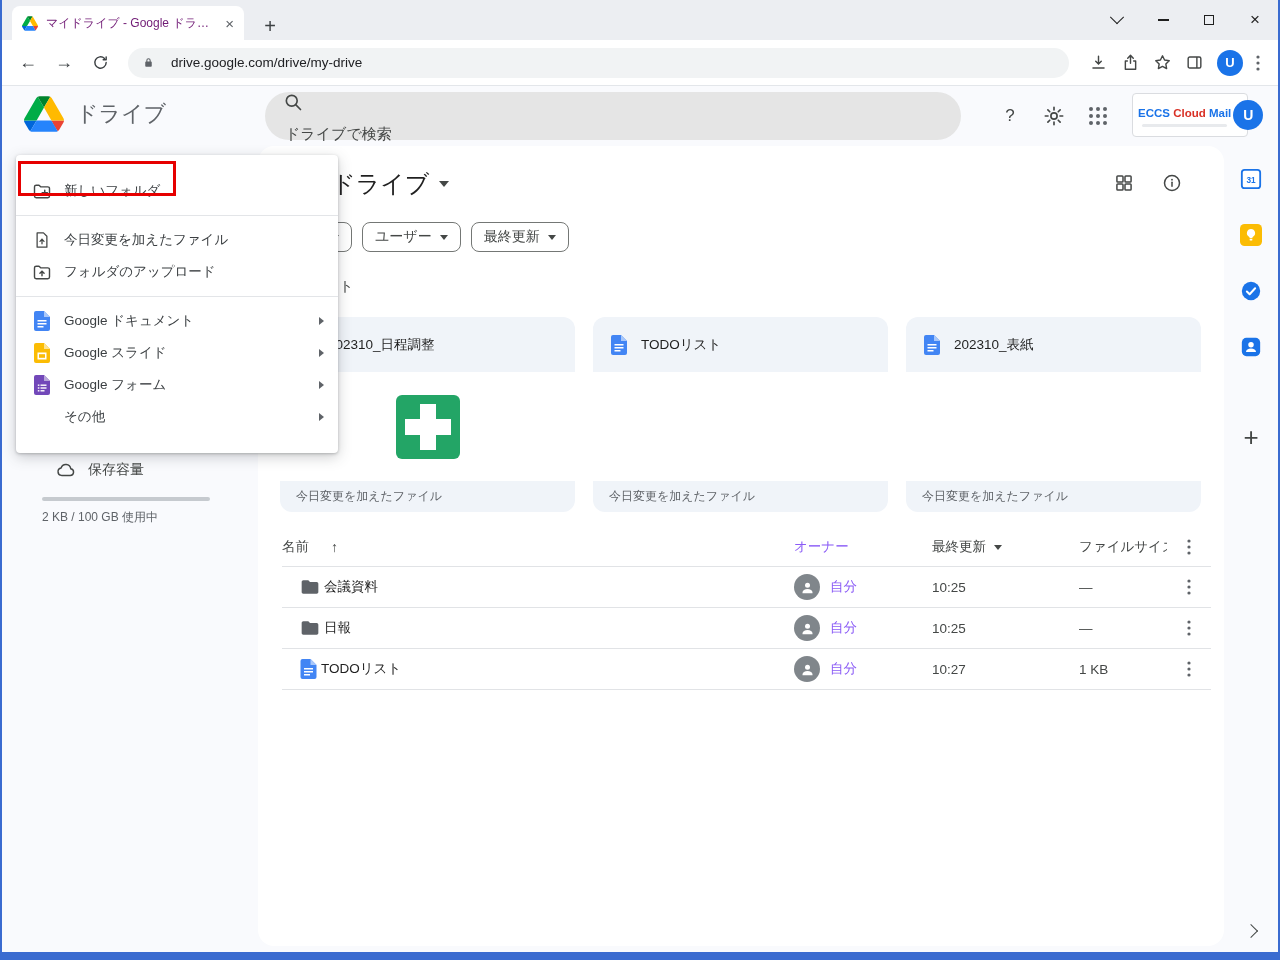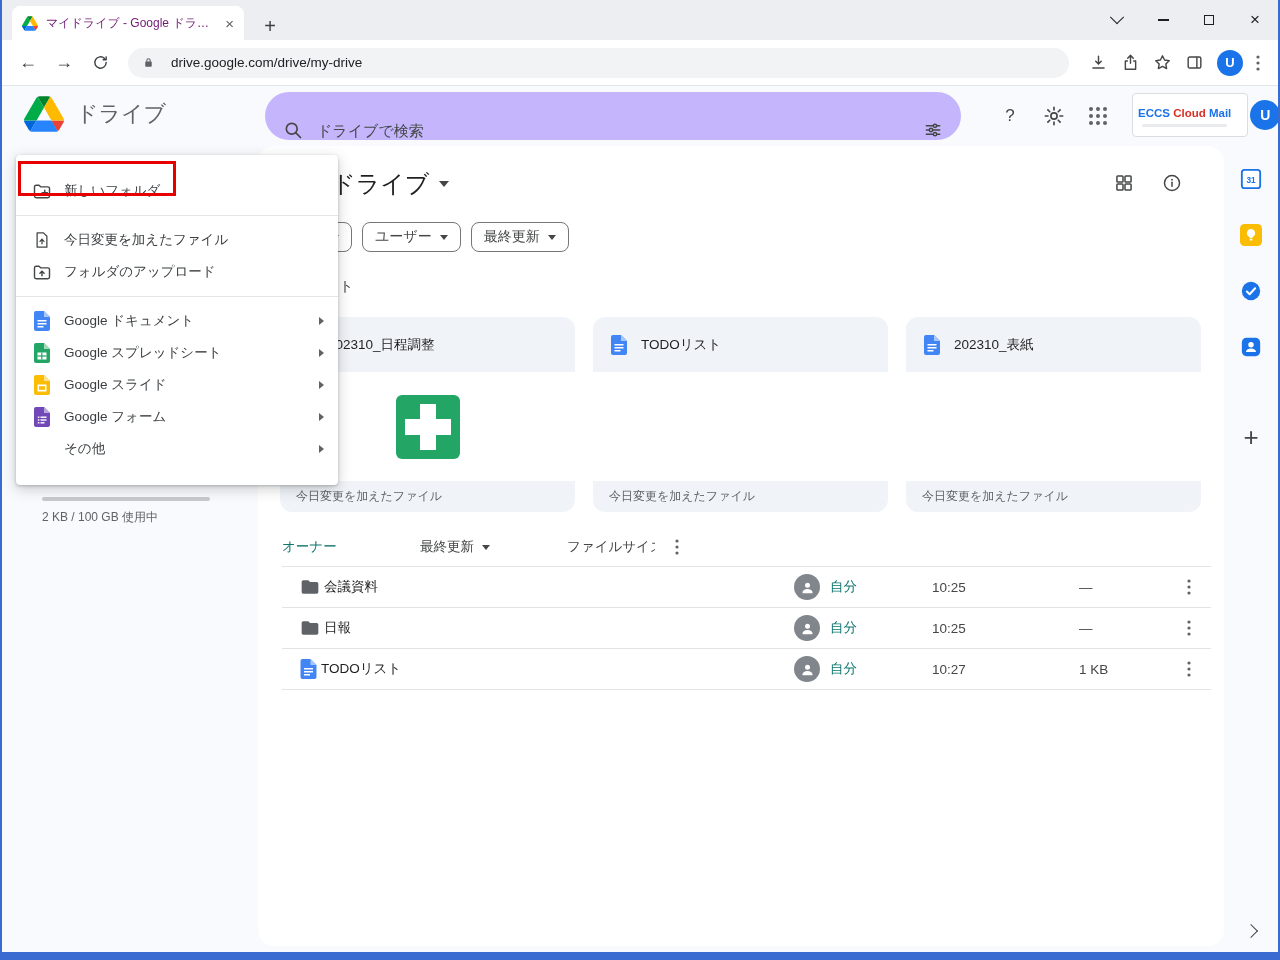--- a/index.html
+++ b/index.html
@@ -30,32 +30,32 @@
   .urlpill{flex:1;height:30px;border-radius:15px;background:#f1f3f4;display:flex;align-items:center;
     padding:0 14px;gap:16px;margin:0 8px;}
   .url{font-size:13.5px;color:#202124;}
   .chromeicons{display:flex;align-items:center;gap:13px;padding:0 8px;}
   .chrome-avatar{width:26px;height:26px;border-radius:50%;background:#1a73e8;color:#fff;font-size:13px;
     font-weight:bold;display:flex;align-items:center;justify-content:center;}
   
   .drive-header{position:absolute;left:2px;right:2px;top:86px;height:60px;background:#f9fafd;}
   .logo{position:absolute;left:22px;top:10px;display:flex;align-items:center;gap:12px;}
   .logo-text{font-size:22px;color:#5f6368;}
-  .searchbar{position:absolute;left:263px;top:6px;width:696px;height:48px;border-radius:24px;background:#c4b5fd;
-    display:flex;align-items:flex-end;padding:0 18px;gap:12px;box-sizing:border-box;}
+  .searchbar{position:absolute;left:263px;top:6px;width:696px;height:48px;border-radius:24px;background:#e5e5e5;
+    display:flex;align-items:flex-start;padding:0 18px;gap:12px;box-sizing:border-box;flex-direction:column;}
   .search-input{flex:1;border:none;background:transparent;outline:none;font-size:15px;color:#444746;
     font-family:inherit;}
   .search-input::placeholder{color:#444746;opacity:1;}
   .hdr-icons{position:absolute;left:995px;top:17px;display:flex;gap:18px;align-items:center;}
   .hdr-icon{width:26px;height:26px;display:flex;align-items:center;justify-content:center;color:#444746;}
   .help-glyph{font-size:17px;color:#444746;}
   .apps-grid{display:grid;grid-template-columns:repeat(3,4px);grid-gap:3px;}
   .apps-grid span{width:4px;height:4px;border-radius:50%;background:#5f6368;}
   .badge{position:absolute;left:1130px;top:7px;width:116px;height:44px;background:#fff;border:1px solid #dadce0;
-    border-radius:4px;display:flex;align-items:center;padding:0 5px;gap:19px;box-sizing:border-box;}
+    border-radius:4px;display:flex;align-items:center;padding:0 5px;gap:2px;box-sizing:border-box;}
   .badge-textwrap{flex:1;text-align:center;}
   .badge-text{font-size:11.5px;font-weight:bold;line-height:1.1;white-space:nowrap;}
   .part-blue{color:#1a73e8;}.part-red{color:#d93025;}
   .badge-sub{height:3px;background:#e8eaed;border-radius:2px;margin:3px 4px 0 4px;}
   .badge-avatar{width:30px;height:30px;border-radius:50%;background:#1a73e8;color:#fff;font-size:14px;
     font-weight:bold;display:flex;align-items:center;justify-content:center;flex-shrink:0;}
   
   .bodyarea{position:absolute;left:2px;right:2px;top:146px;bottom:8px;background:#f9fafd;}
   .storage-row{position:absolute;left:54px;top:314px;display:flex;align-items:center;gap:12px;
     font-size:14px;color:#444746;}
@@ -84,21 +84,21 @@
   .fcard-caption{height:31px;display:flex;align-items:center;padding:0 16px;font-size:12px;color:#5f6368;}
   
   .filetable{position:absolute;left:24px;top:382px;width:929px;}
   .trow{display:flex;align-items:center;height:40px;border-bottom:1px solid #e1e3e6;}
   .trow.head{height:38px;color:#444746;}
   .cell-name{flex:1;display:flex;align-items:center;min-width:0;font-size:13.5px;}
   .cell-name .fname{margin-left:4px;color:#1f1f1f;}
   .cell-name .ficon{margin-left:18px;display:flex;}
   .head .cell-name{color:#444746;}
   .sort-arrow{margin-left:22px;font-size:14px;color:#444746;}
-  .cell-owner{width:138px;display:flex;align-items:center;gap:10px;font-size:13.5px;color:#0f766e;}
+  .cell-owner{width:138px;display:flex;align-items:center;gap:10px;font-size:13.5px;color:#8b5cf6;}
   .cell-mod{width:147px;font-size:13.5px;color:#444746;display:flex;align-items:center;gap:8px;}
   .cell-size{width:88px;font-size:13.5px;color:#444746;white-space:nowrap;overflow:hidden;}
   .cell-menu{width:44px;display:flex;justify-content:center;}
   .owner-avatar{width:26px;height:26px;border-radius:50%;background:#80868b;display:flex;
     align-items:center;justify-content:center;flex-shrink:0;}
   
   .rightrail{position:absolute;left:1222px;top:0;width:54px;bottom:0;display:flex;flex-direction:column;
     align-items:center;padding-top:22px;gap:34px;box-sizing:border-box;}
   .rail-icon{width:32px;height:22px;display:flex;align-items:center;justify-content:center;text-align:right;}
   .rail-plus{margin-top:30px;font-size:26px;color:#444746;font-weight:normal;}
@@ -373,20 +373,24 @@
             </span>
             <span class="fcard-title">202310_表紙</span>
           </div>
           <div class="fcard-thumb"></div>
           <div class="fcard-caption">今日変更を加えたファイル</div>
         </div>
       </div>
 
       <div class="filetable">
         <div class="trow head">
+          <div class="cell-name">
+            <span>名前</span>
+            <span class="sort-arrow">↑</span>
+          </div>
           <div class="cell-owner">
               <span>オーナー</span>
             </div>
           <div class="cell-mod">
             <span>最終更新</span>
             <i class="cdown sm"></i>
           </div>
           <div class="cell-size"><span>ファイルサイズ</span></div>
           <div class="cell-menu">
             <span style="display:flex;">
@@ -574,33 +578,20 @@
             <path d="M0 2a2 2 0 0 1 2-2h8l6 6v12a2 2 0 0 1-2 2H2a2 2 0 0 1-2-2z" fill="#4285f4"></path>
             <path d="M10 0l6 6h-6z" fill="#a8c7fa"></path>
             <g fill="#fff">
               <rect x="3.5" y="9" width="9" height="1.5"></rect>
               <rect x="3.5" y="12" width="9" height="1.5"></rect>
               <rect x="3.5" y="15" width="6" height="1.5"></rect>
             </g>
           </svg>
       </span>
       <span class="mlabel">Google ドキュメント</span>
-      <span class="msub"></span>
-    </div>
-    <div class="mitem">
-      <span class="micon">
-        <svg width="16" height="20" viewBox="0 0 16 20">
-            <path d="M0 2a2 2 0 0 1 2-2h8l6 6v12a2 2 0 0 1-2 2H2a2 2 0 0 1-2-2z" fill="#23a566"></path>
-            <path d="M10 0l6 6h-6z" fill="#a8dab5"></path>
-            <rect x="3.5" y="9.5" width="9" height="7" fill="#fff"></rect>
-            <rect x="7.2" y="9.5" width="1.2" height="7" fill="#23a566"></rect>
-            <rect x="3.5" y="12.4" width="9" height="1.2" fill="#23a566"></rect>
-          </svg>
-      </span>
-      <span class="mlabel">Google スプレッドシート</span>
       <span class="msub"></span>
     </div>
     <div class="mitem">
       <span class="micon">
         <svg width="16" height="20" viewBox="0 0 16 20">
             <path d="M0 2a2 2 0 0 1 2-2h8l6 6v12a2 2 0 0 1-2 2H2a2 2 0 0 1-2-2z" fill="#fbbc04"></path>
             <path d="M10 0l6 6h-6z" fill="#fde293"></path>
             <rect x="3.5" y="9.5" width="9" height="7" fill="#fff"></rect>
             <rect x="5" y="11.2" width="6" height="3.6" fill="#fbbc04"></rect>
           </svg>

